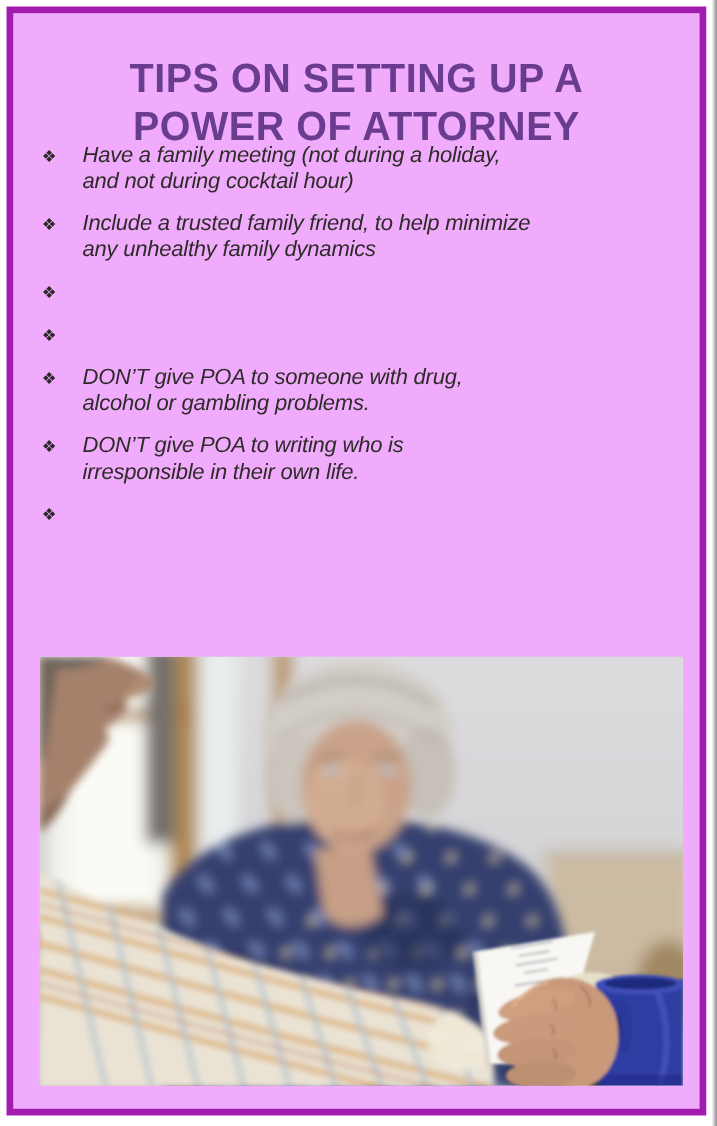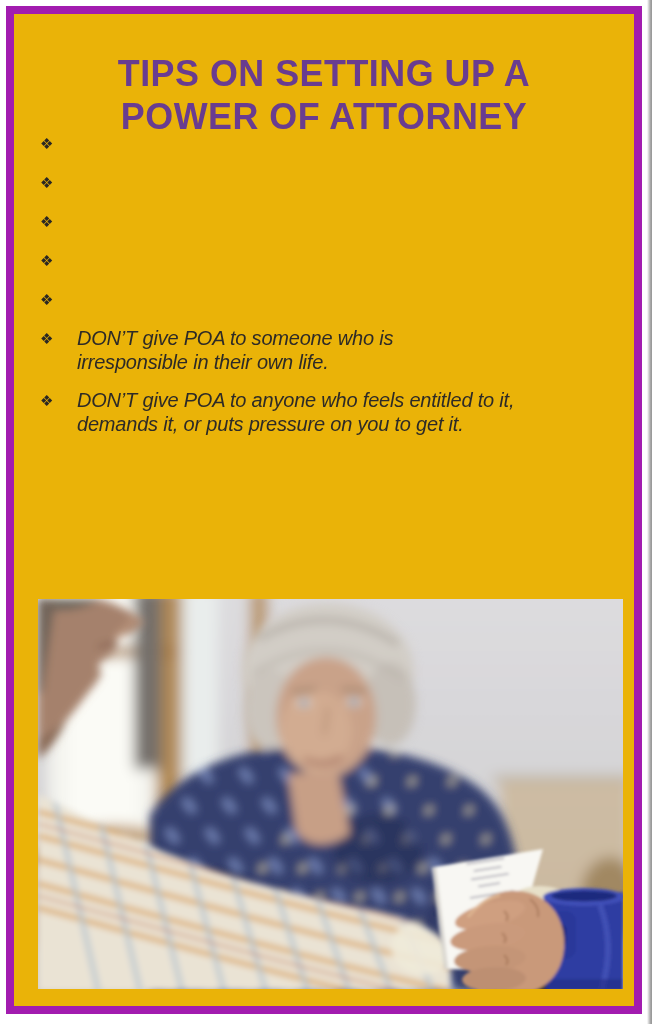--- a/index.html
+++ b/index.html
@@ -6,21 +6,21 @@
   body{
     width:652px;height:1024px;position:relative;background:#ffffff;
     font-family:"Liberation Sans",sans-serif;overflow:hidden;
   }
   .scan-edge{
     position:absolute;top:0;right:0;width:5px;height:1024px;
     background:linear-gradient(90deg,rgba(140,140,140,0) 0%,#9a9a9a 80%);
   }
   .panel{
     position:absolute;left:6px;top:6px;width:636px;height:1008px;
-    border:8px solid #a21caf;background:#eab308;box-sizing:border-box;
+    border:6px solid #a21caf;background:#f0abfc;box-sizing:border-box;
   }
   .page-title{
     position:absolute;top:13px;left:0;right:0;
     text-align:center;color:#693c90;
     font-weight:bold;font-size:37px;line-height:43px;letter-spacing:.5px;
     white-space:pre-line;transform:scaleX(.97);transform-origin:50% 0;
   }
   .tips-list{
     position:absolute;top:117px;left:26px;right:22px;
     list-style:none;margin:0;padding:0;
@@ -46,42 +46,46 @@
 <div class="scan-edge"></div>
 
 <div class="panel">
 
   <h1 class="page-title">TIPS ON SETTING UP A
 POWER OF ATTORNEY</h1>
 
   <ul class="tips-list">
     <li class="tip-item">
       <span class="bullet">❖</span>
-    </li>
-    <li class="tip-item">
-      <span class="bullet">❖</span>
-    </li>
-    <li class="tip-item">
-      <span class="bullet">❖</span>
-    </li>
-    <li class="tip-item">
-      <span class="bullet">❖</span>
-    </li>
-    <li class="tip-item">
-      <span class="bullet">❖</span>
-    </li>
-    <li class="tip-item">
-      <span class="bullet">❖</span>
-      <span class="tip-text">DON’T give POA to someone who is
+      <span class="tip-text">Have a family meeting (not during a holiday,
+and not during cocktail hour)</span>
+    </li>
+    <li class="tip-item">
+      <span class="bullet">❖</span>
+      <span class="tip-text">Include a trusted family friend, to help minimize
+any unhealthy family dynamics</span>
+    </li>
+    <li class="tip-item">
+      <span class="bullet">❖</span>
+    </li>
+    <li class="tip-item">
+      <span class="bullet">❖</span>
+    </li>
+    <li class="tip-item">
+      <span class="bullet">❖</span>
+      <span class="tip-text">DON’T give POA to someone with drug,
+alcohol or gambling problems.</span>
+    </li>
+    <li class="tip-item">
+      <span class="bullet">❖</span>
+      <span class="tip-text">DON’T give POA to writing who is
 irresponsible in their own life.</span>
     </li>
     <li class="tip-item">
       <span class="bullet">❖</span>
-      <span class="tip-text">DON’T give POA to anyone who feels entitled to it,
-demands it, or puts pressure on you to get it.</span>
     </li>
   </ul>
 
   <figure class="photo" role="img" aria-label="Close-up profile of a gray-haired man facing an out-of-focus elderly woman with short white hair in a blue patterned top, seated by a bright window with a wooden chair behind her; in the foreground his hand, in a plaid shirt sleeve, holds a white receipt next to a royal-blue coffee mug.">
     <svg width="585" height="390" viewBox="0 0 585 390" xmlns="http://www.w3.org/2000/svg">
       <defs>
         <clipPath id="photoClip">
             <rect x="0" y="0" width="585" height="390"></rect>
           </clipPath>
         <linearGradient id="wallGrad" x1="0" y1="0" x2="0" y2="1">

